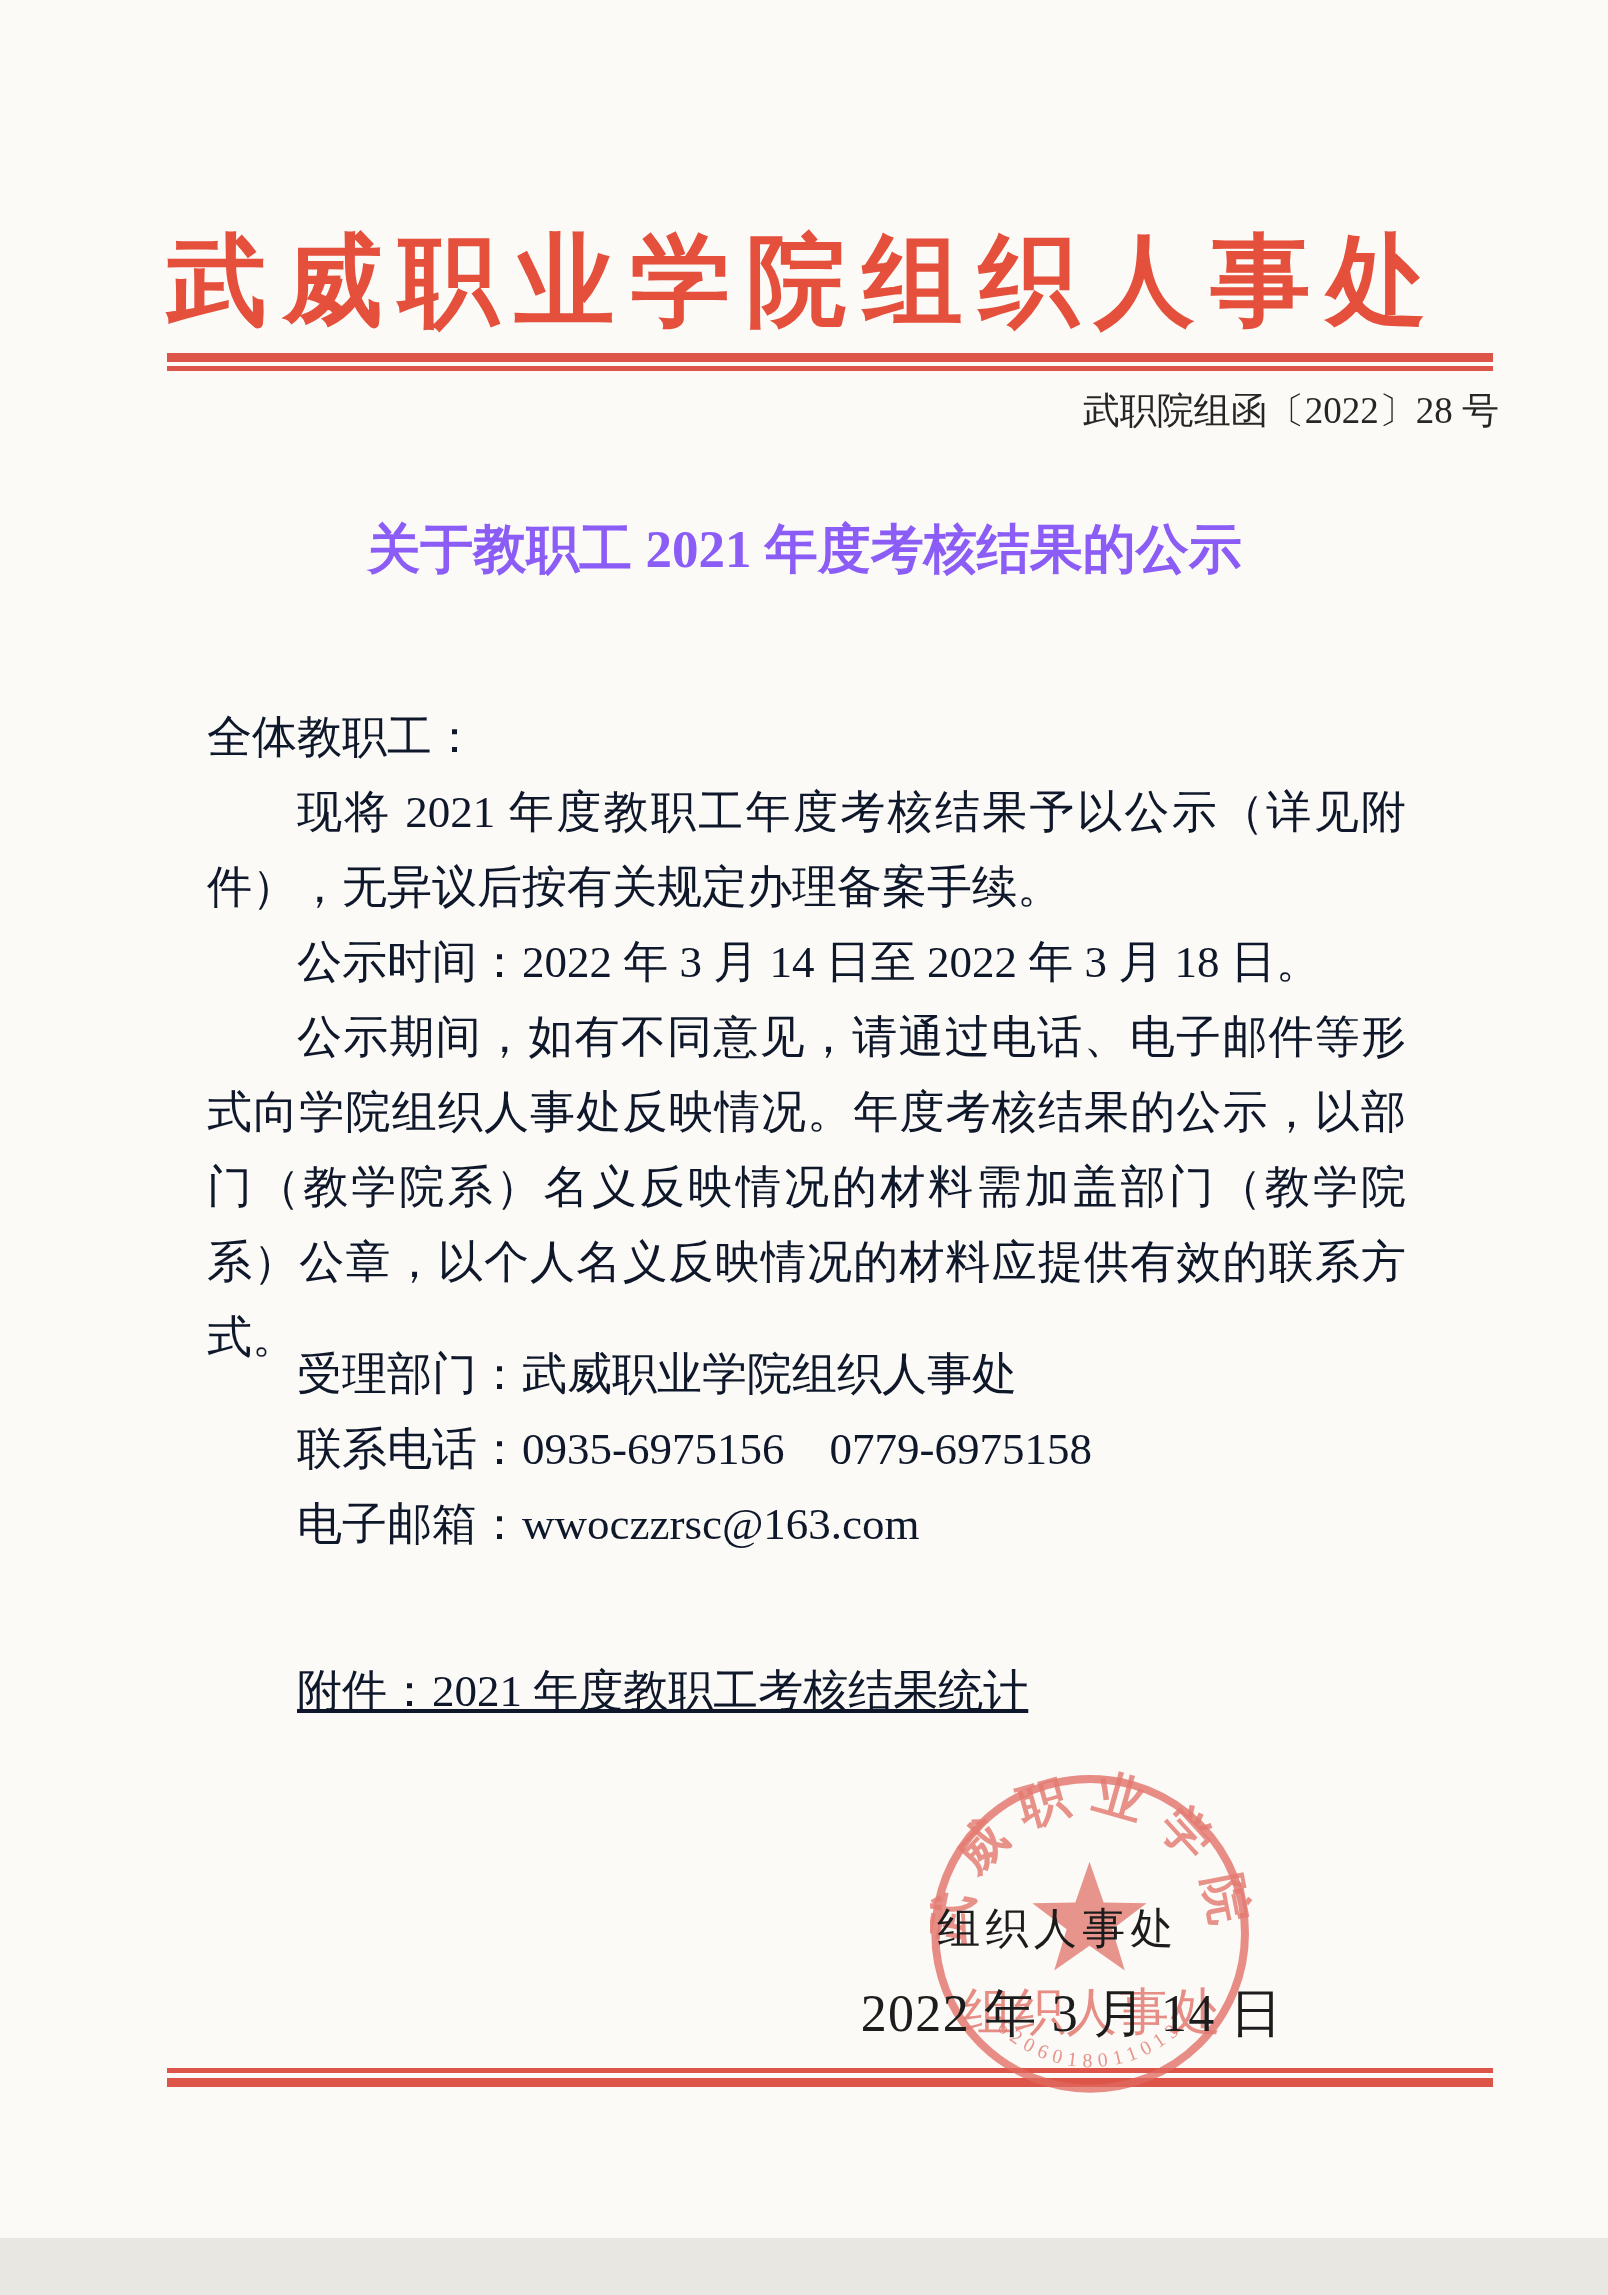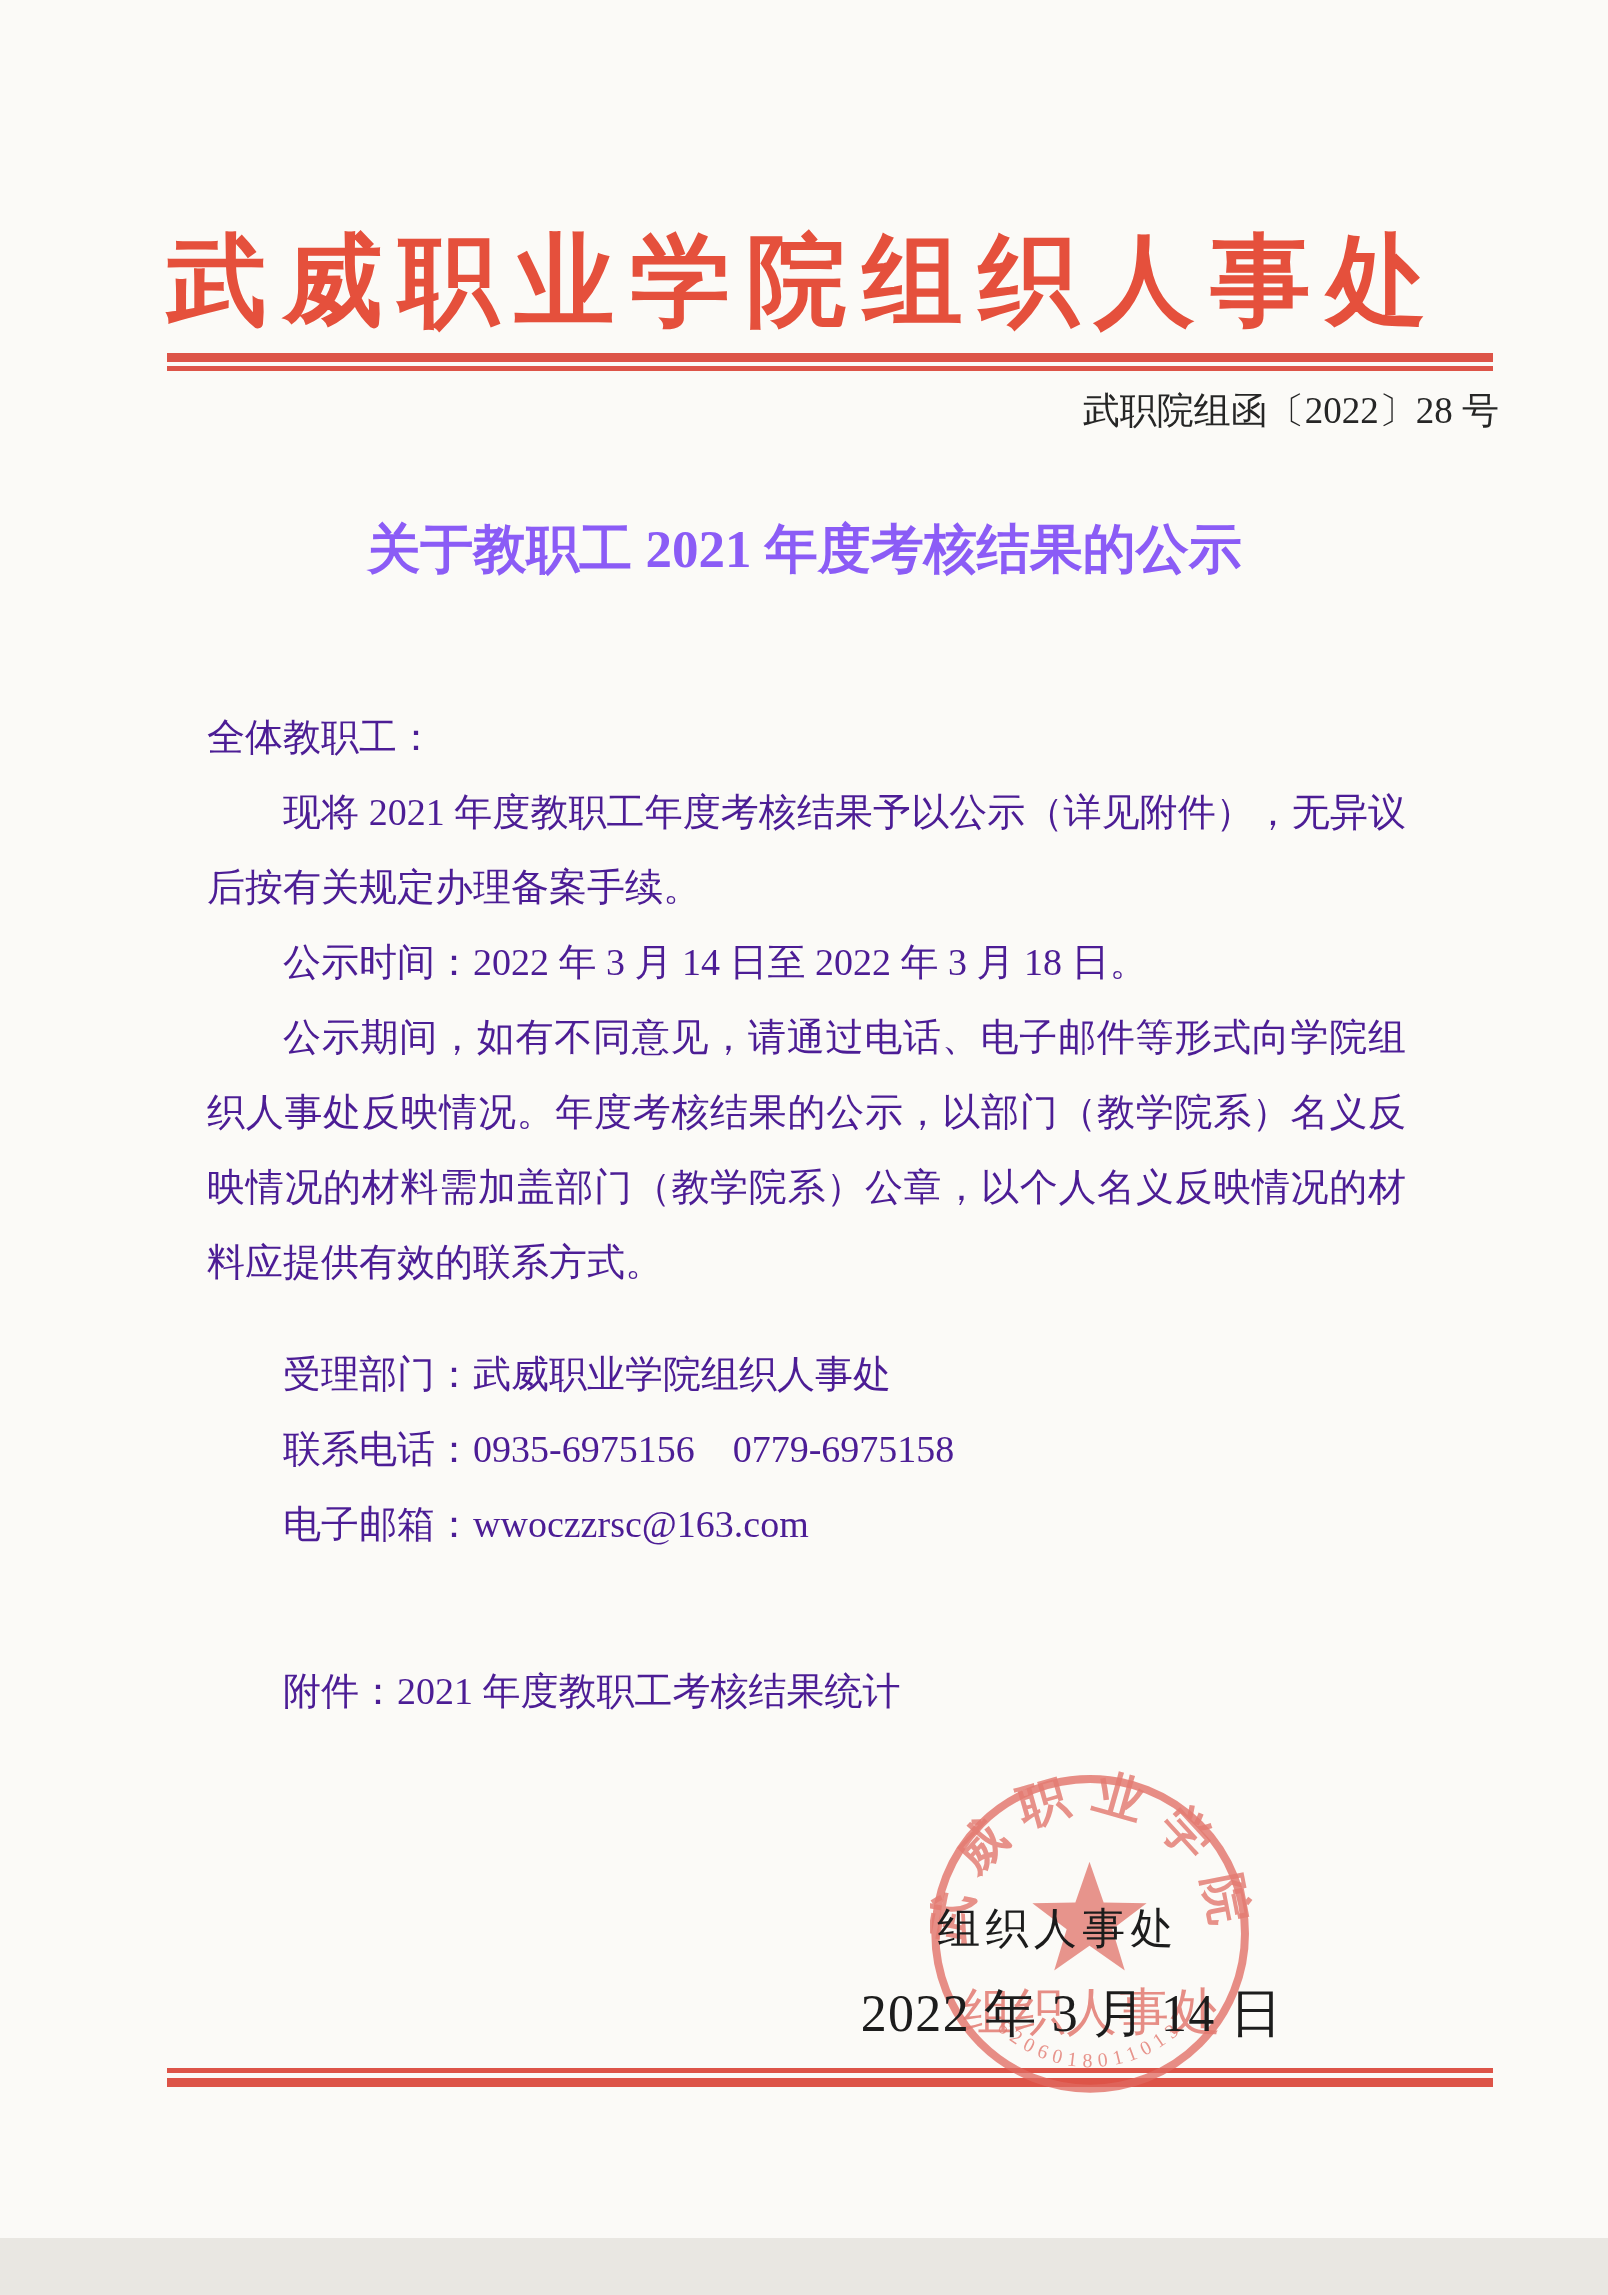--- a/index.html
+++ b/index.html
@@ -46,28 +46,28 @@
     text-align: center;
     font-size: 53px;
     font-weight: bold;
     color: #8b5cf6;
     white-space: nowrap;
   }
   
   .body-block {
     position: absolute;
     left: 207px; width: 1199px;
-    font-size: 38px;
+    font-size: 45px;
     line-height: 75px;
-    color: #4c1d95;
+    color: #0f172a;
     text-align: justify;
   }
   .main-text    { top: 700px; }
   .contact-text { top: 1337px; }
-  .attach-text  { top: 1654px; }
+  .attach-text  { top: 1654px; text-decoration: underline; }
   .para.indent { text-indent: 2em; }
   .para { word-break: break-all; }
   .nowrap { white-space: nowrap; }
   
   .sign-dept {
     position: absolute;
     top: 1900px; left: 781px; width: 554px;
     text-align: center;
     font-size: 43px;
     letter-spacing: 5.3px;

